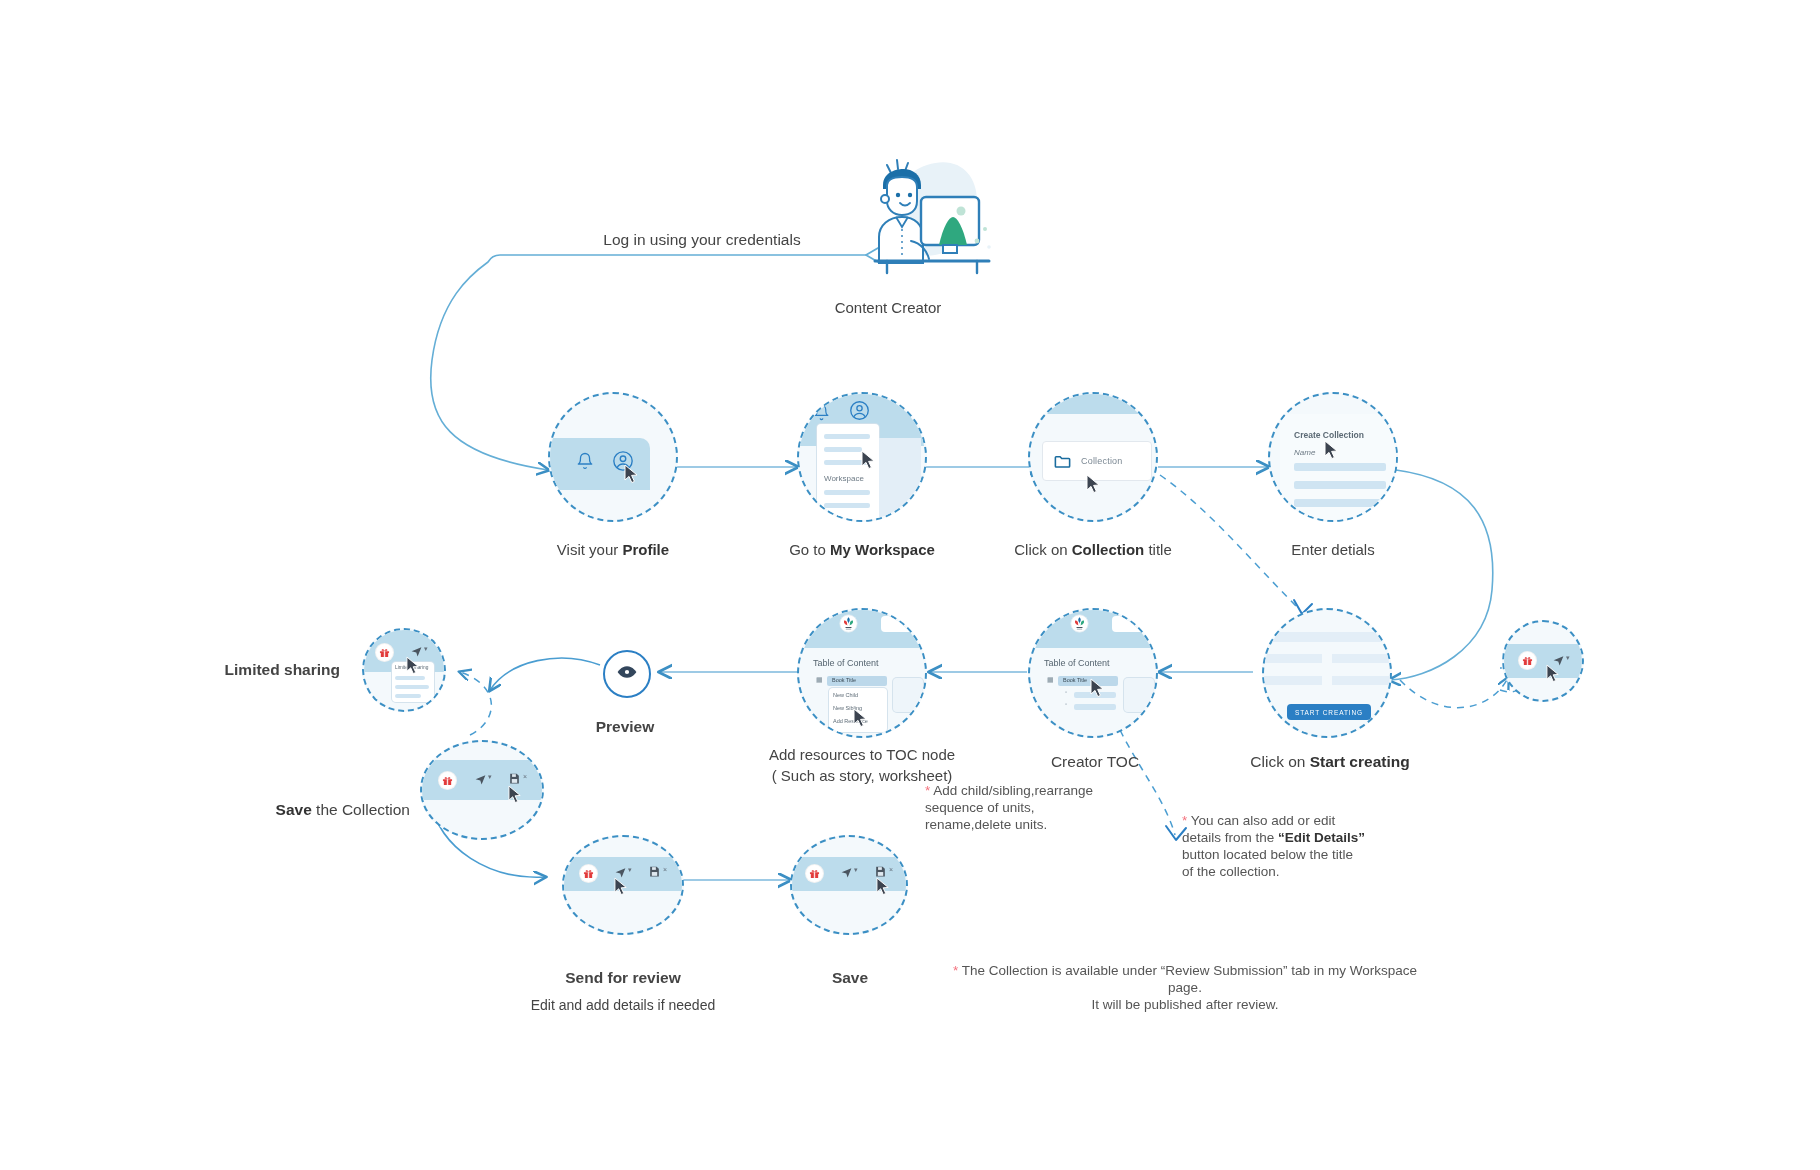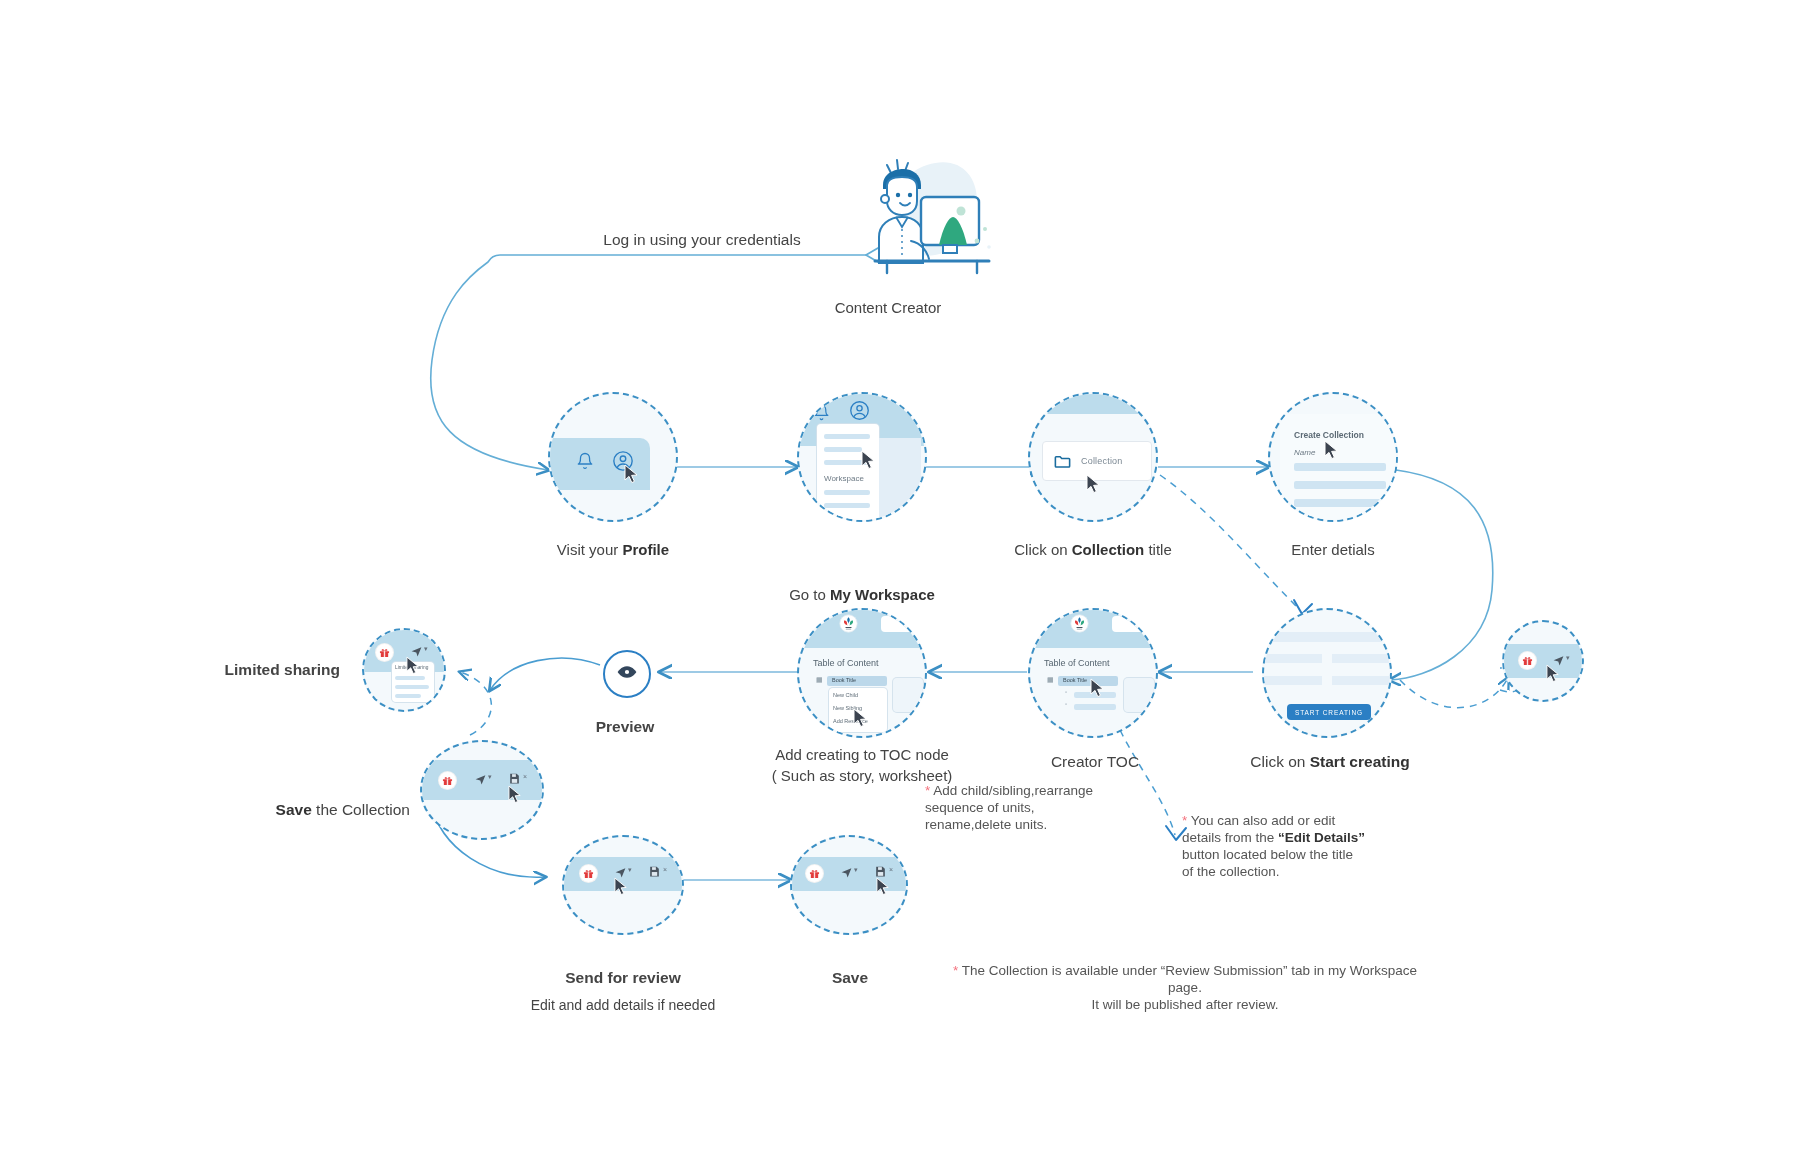--- a/index.html
+++ b/index.html
@@ -257,21 +257,21 @@
         <span class="tinytext" style="left:7px;top:90px;">Co</span>
       </div>
       <div class="bar lite" style="left:80px;top:44px;width:42px;height:86px;border-radius:0;"></div>
       <span class="cursor" style="left:62px;top:56px;">
         <svg width="16" height="20" viewBox="0 0 16 20">
           <path d="M1,1 L1,16 L5,12.4 L7.8,18.6 L10.4,17.4 L7.6,11.4 L13,11 Z" fill="#3c4450" stroke="#ffffff" stroke-width="1"></path>
         </svg>
       </span>
     </div>
   </div>
-  <div class="caption" style="left:712px;top:540px;width:300px;margin-top:45px;">
+  <div class="caption" style="left:712px;top:540px;width:300px;">
     <span>Go to  </span><b>My Workspace</b>
   </div>
 
   <div class="node" style="left:1028px;top:392px;width:130px;height:130px;">
     <div class="node-inner">
       <div class="band" style="height:20px;"></div>
       <div class="tile" style="left:12px;top:47px;width:108px;height:38px;">
         <span class="chip" style="left:10px;top:10px;">
           <svg width="19" height="19" viewBox="0 0 24 24" fill="none" stroke="#1a6c9e" stroke-width="2" stroke-linejoin="round">
             <path d="M3 7a1 1 0 0 1 1-1h5l2 2.2h9a1 1 0 0 1 1 1V18a1 1 0 0 1-1 1H4a1 1 0 0 1-1-1Z"></path>
@@ -406,21 +406,21 @@
       </div>
       <div class="card" style="left:94px;top:68px;width:30px;height:34px;background:#eef5fa;"></div>
       <span class="cursor" style="left:54px;top:98px;">
         <svg width="16" height="20" viewBox="0 0 16 20">
           <path d="M1,1 L1,16 L5,12.4 L7.8,18.6 L10.4,17.4 L7.6,11.4 L13,11 Z" fill="#3c4450" stroke="#ffffff" stroke-width="1"></path>
         </svg>
       </span>
     </div>
   </div>
   <div class="caption" style="left:712px;top:744px;width:300px;line-height:21px;">
-    <span>Add creating to TOC node</span><br>
+    <span>Add resources to TOC node</span><br>
     <span>( Such as story, worksheet)</span>
   </div>
 
   <div class="preview-circle" style="left:603px;top:650px;">
     <span>
       <svg width="22" height="22" viewBox="0 0 24 24" fill="none" stroke="#33465c" stroke-width="1.8">
         <path d="M1.8 12S5.5 5.6 12 5.6 22.2 12 22.2 12 18.5 18.4 12 18.4 1.8 12 1.8 12Z" fill="#33465c" stroke="none"></path>
         <circle cx="12" cy="12" r="3.2" fill="#ffffff"></circle>
       </svg>
     </span>

